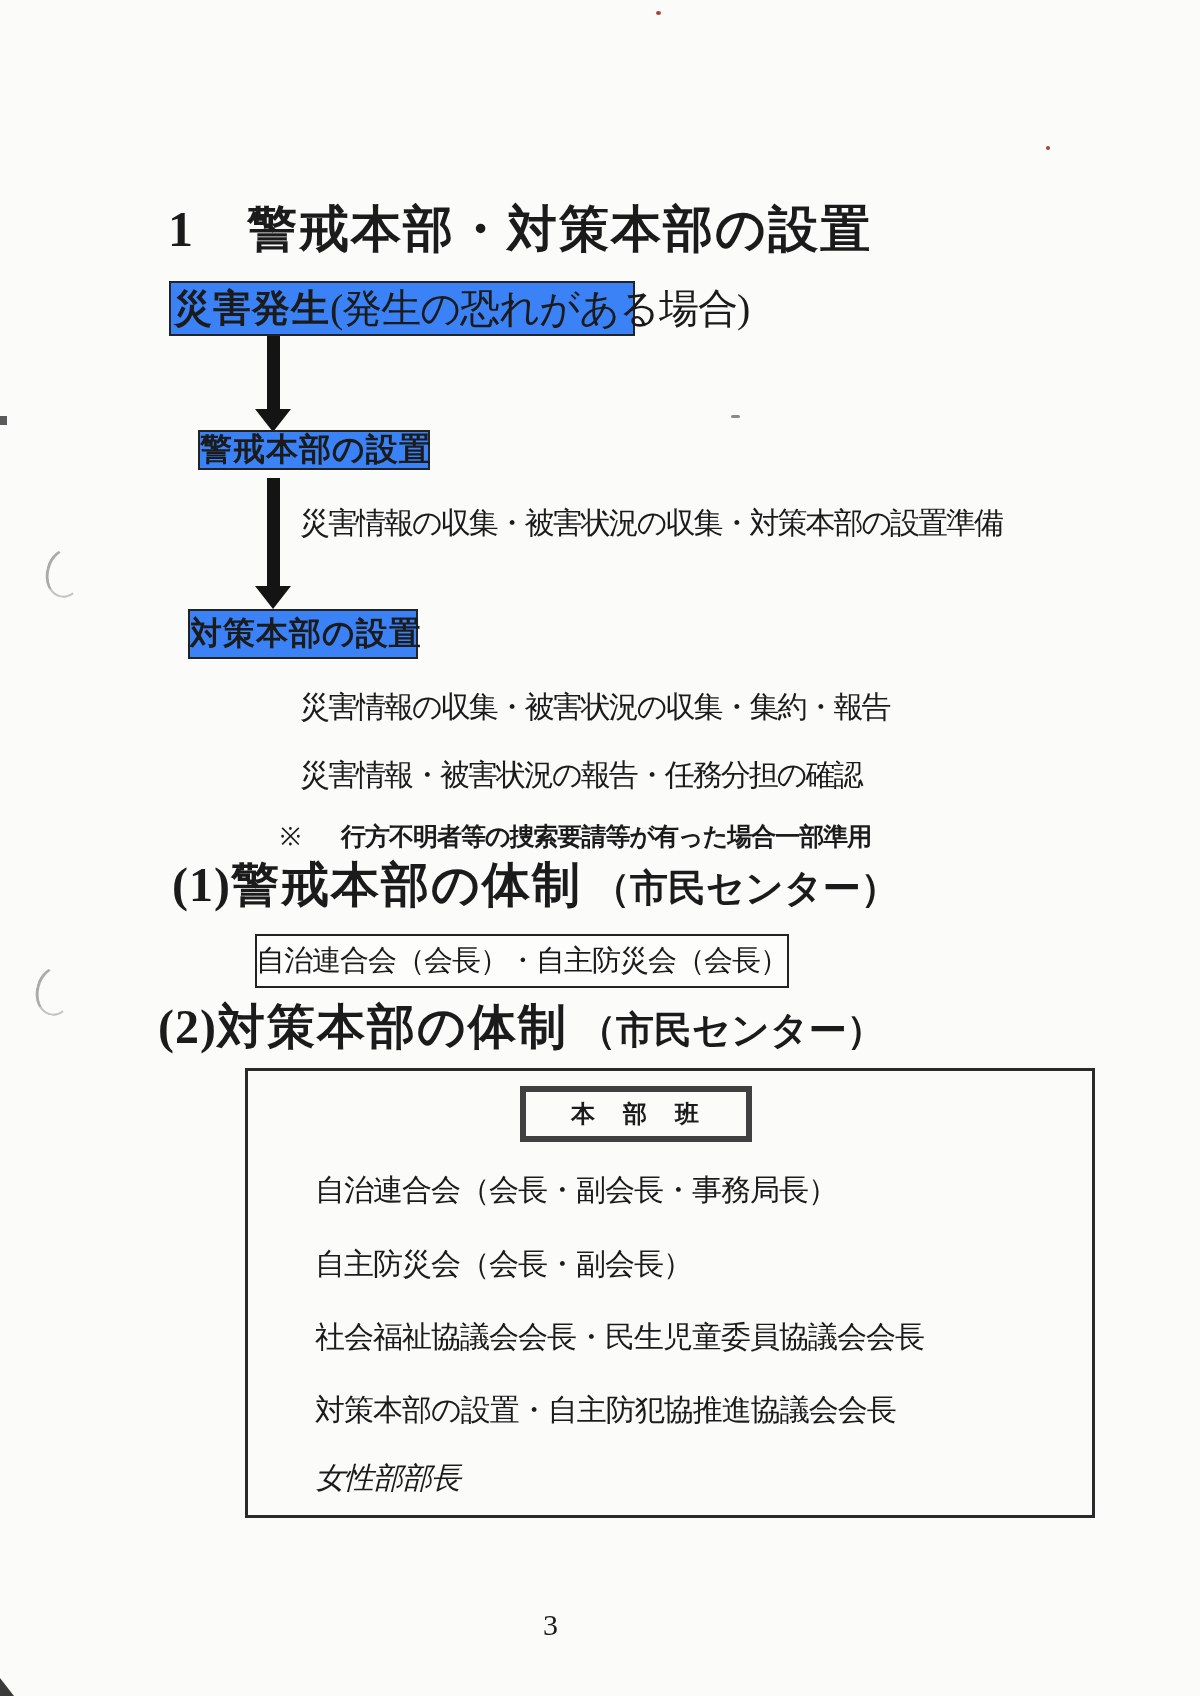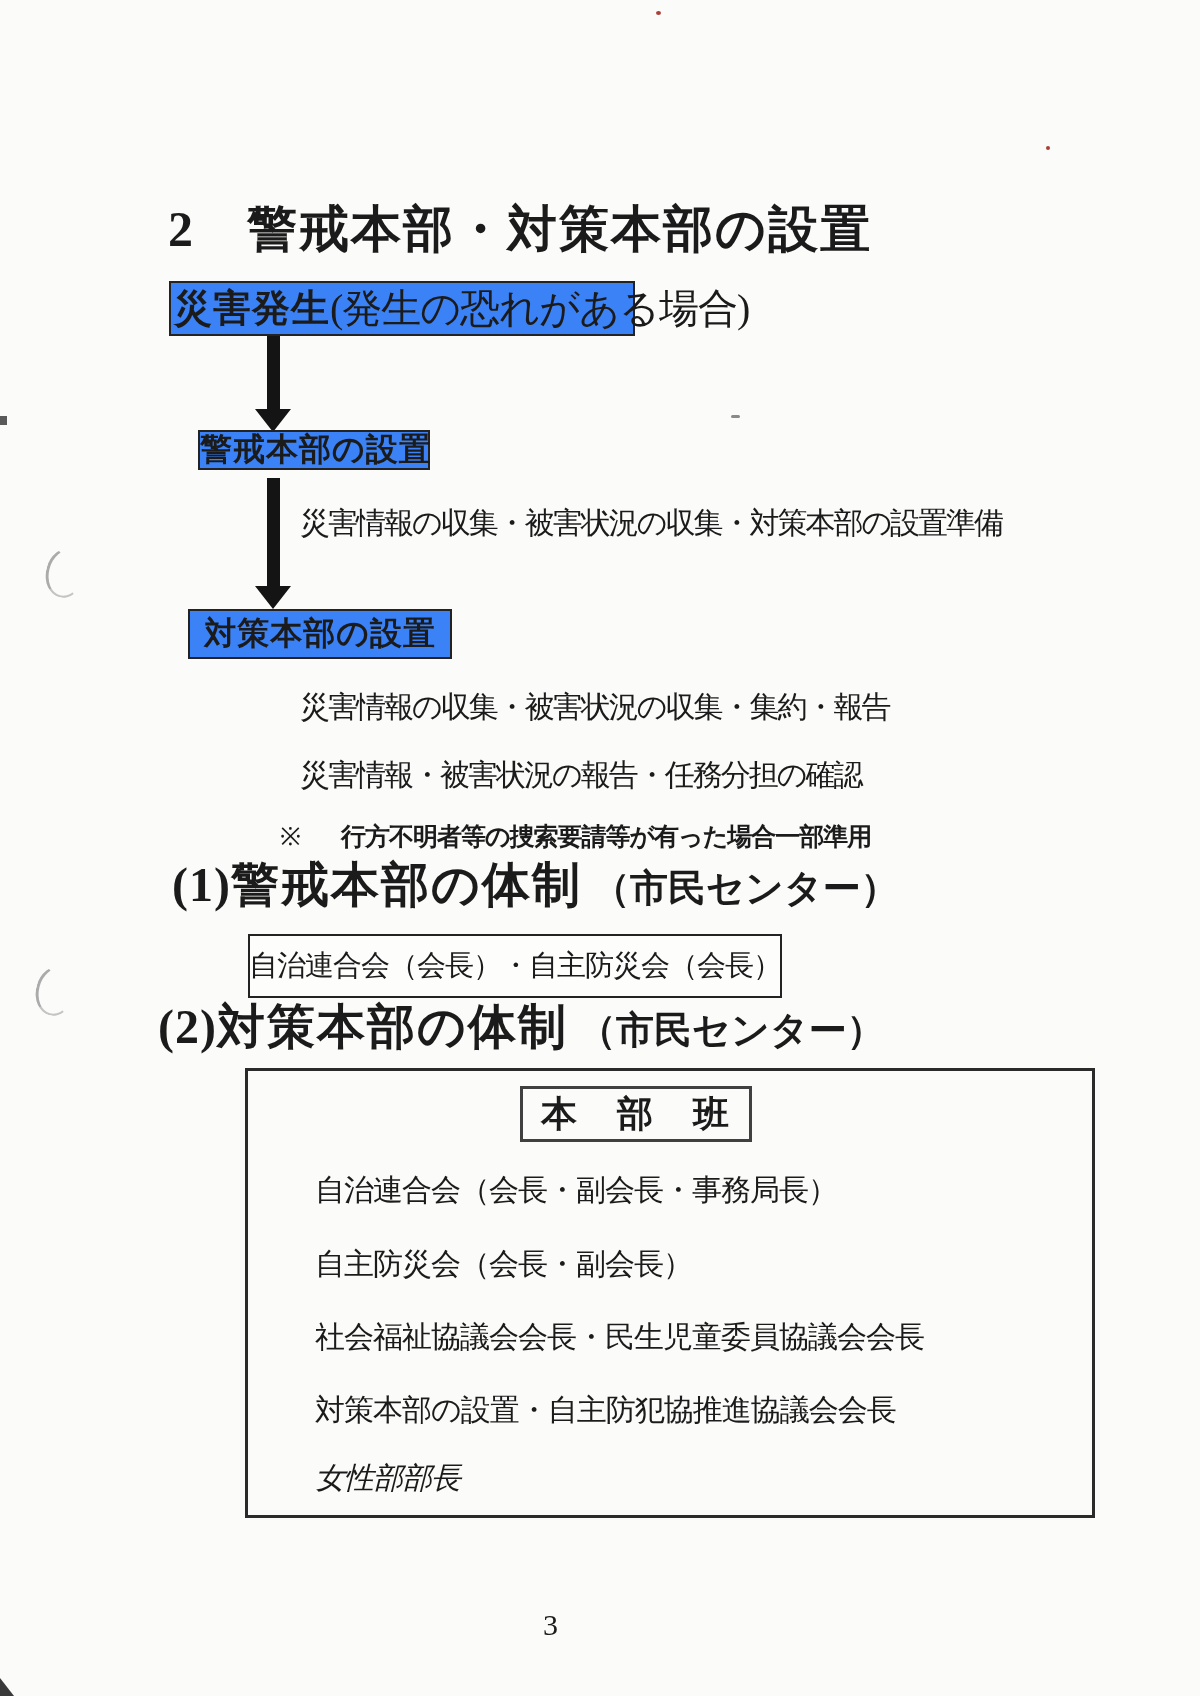--- a/index.html
+++ b/index.html
@@ -48,23 +48,23 @@
   
   .label-box{
     border:2px solid #232323;background:#fdfdfc;box-sizing:border-box;
     display:flex;align-items:center;justify-content:center;
     font-size:29px;letter-spacing:-1px;white-space:nowrap;
   }
   .org-box{
     border:3px solid #2a2a2a;background:transparent;box-sizing:border-box;
   }
   .unit-box{
-    border:3px solid #404040;box-sizing:border-box;
+    border:6px solid #404040;box-sizing:border-box;
     display:flex;align-items:center;justify-content:center;
-    font-size:36px;font-weight:bold;letter-spacing:2px;white-space:nowrap;
+    font-size:24px;font-weight:bold;letter-spacing:2px;white-space:nowrap;
   }
   .member-line{font-size:30px;letter-spacing:-1px;white-space:nowrap;}
   .page-number{font-size:30px;}
   
   .punch-arc{
     width:34px;height:46px;border-radius:50%;
     border-left:3px solid #ababab;border-bottom:2px solid #c4c4c4;
     border-top:2px solid transparent;border-right:2px solid transparent;
     transform:rotate(14deg);
   }
@@ -74,58 +74,58 @@
     width:0;height:0;
     border-left:14px solid #3a3a3a;
     border-top:18px solid transparent;
   }
 </style>
 </head>
 <body>
 
 <div id="page">
 
-  <div class="abs doc-title" style="left:168px;top:196px;">2　警戒本部・対策本部の設置</div>
+  <div class="abs doc-title" style="left:168px;top:196px;">1　警戒本部・対策本部の設置</div>
 
   <div class="abs flow-box" style="left:169px;top:281px;width:466px;height:55px;padding-left:3px;">
     <span class="fb-main">災害発生</span>
     <span class="fb-sub">(発生の恐れがある場合)</span>
   </div>
 
   <div class="abs arrow-stem" style="left:267px;top:336px;width:13px;height:76px;"></div>
   <div class="abs arrow-head" style="left:255px;top:409px;"></div>
 
   <div class="abs flow-box" style="left:198px;top:430px;width:232px;height:40px;">
     <span class="fb-label">警戒本部の設置</span>
   </div>
 
   <div class="abs flow-note" style="left:300px;top:503px;">災害情報の収集・被害状況の収集・対策本部の設置準備</div>
 
   <div class="abs arrow-stem" style="left:267px;top:478px;width:13px;height:110px;"></div>
   <div class="abs arrow-head" style="left:255px;top:586px;"></div>
 
-  <div class="abs flow-box" style="left:188px;top:609px;width:264px;height:50px;justify-content:flex-end;">
+  <div class="abs flow-box" style="left:188px;top:609px;width:230px;height:50px;justify-content:flex-end;">
     <span class="fb-label">対策本部の設置</span>
   </div>
 
   <div class="abs flow-note" style="left:300px;top:687px;">災害情報の収集・被害状況の収集・集約・報告</div>
   <div class="abs flow-note" style="left:300px;top:755px;">災害情報・被害状況の報告・任務分担の確認</div>
 
   <div class="abs footnote" style="left:280px;top:818px;">
     <span class="marker">※</span>
     <span class="ftext">行方不明者等の捜索要請等が有った場合一部準用</span>
   </div>
 
   <div class="abs section-heading" style="left:172px;top:853px;">
     <span class="num">(1)</span>
     <span class="main">警戒本部の体制</span>
     <span class="suffix">（市民センター）</span>
   </div>
 
-  <div class="abs label-box" style="left:248px;top:934px;width:534px;height:64px;">自治連合会（会長）・自主防災会（会長）</div>
+  <div class="abs label-box" style="left:255px;top:934px;width:534px;height:54px;">自治連合会（会長）・自主防災会（会長）</div>
 
   <div class="abs section-heading" style="left:158px;top:995px;">
     <span class="num">(2)</span>
     <span class="main">対策本部の体制</span>
     <span class="suffix">（市民センター）</span>
   </div>
 
   <div class="abs org-box" style="left:245px;top:1068px;width:850px;height:450px;"></div>
 
   <div class="abs unit-box" style="left:520px;top:1086px;width:232px;height:56px;">本　部　班</div>

